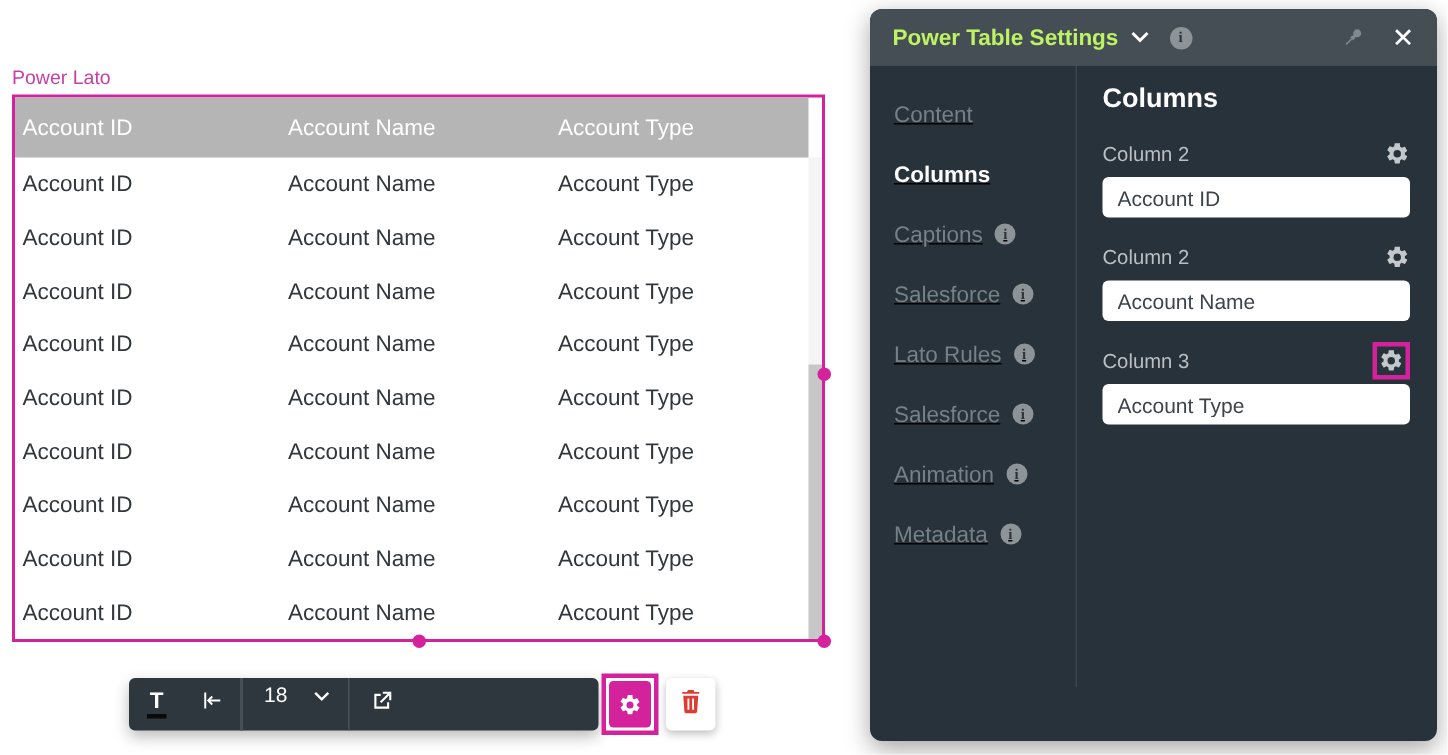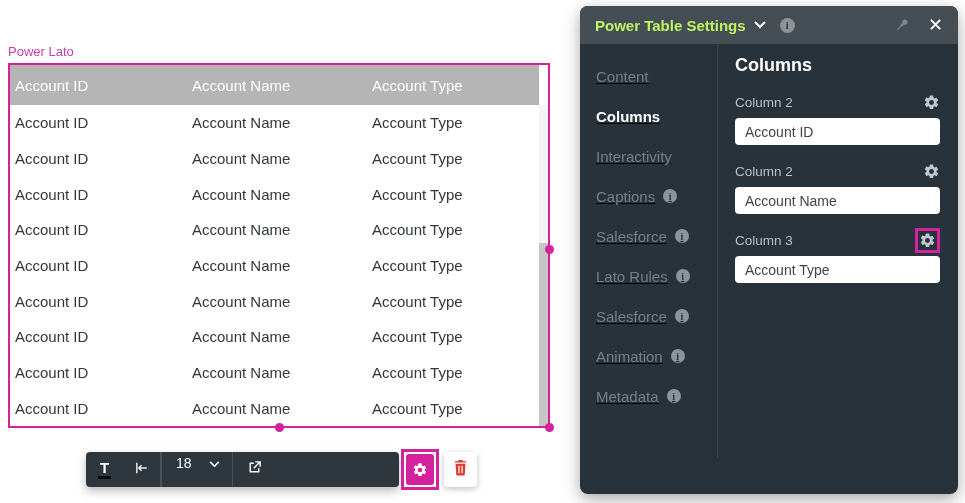--- a/index.html
+++ b/index.html
@@ -281,23 +281,20 @@
     <span class="close-icon">✕</span>
   </div>
 
   <div class="panel-body">
     <div class="p-sidebar">
       <div class="side-item">
         <span>Content</span>
       </div>
       <div class="side-item active">
         <span>Columns</span>
-      </div>
-      <div class="side-item">
-        <span>Interactivity</span>
       </div>
       <div class="side-item">
         <span>Captions</span>
         <span class="info-badge">i</span>
       </div>
       <div class="side-item">
         <span>Salesforce</span>
         <span class="info-badge">i</span>
       </div>
       <div class="side-item">

